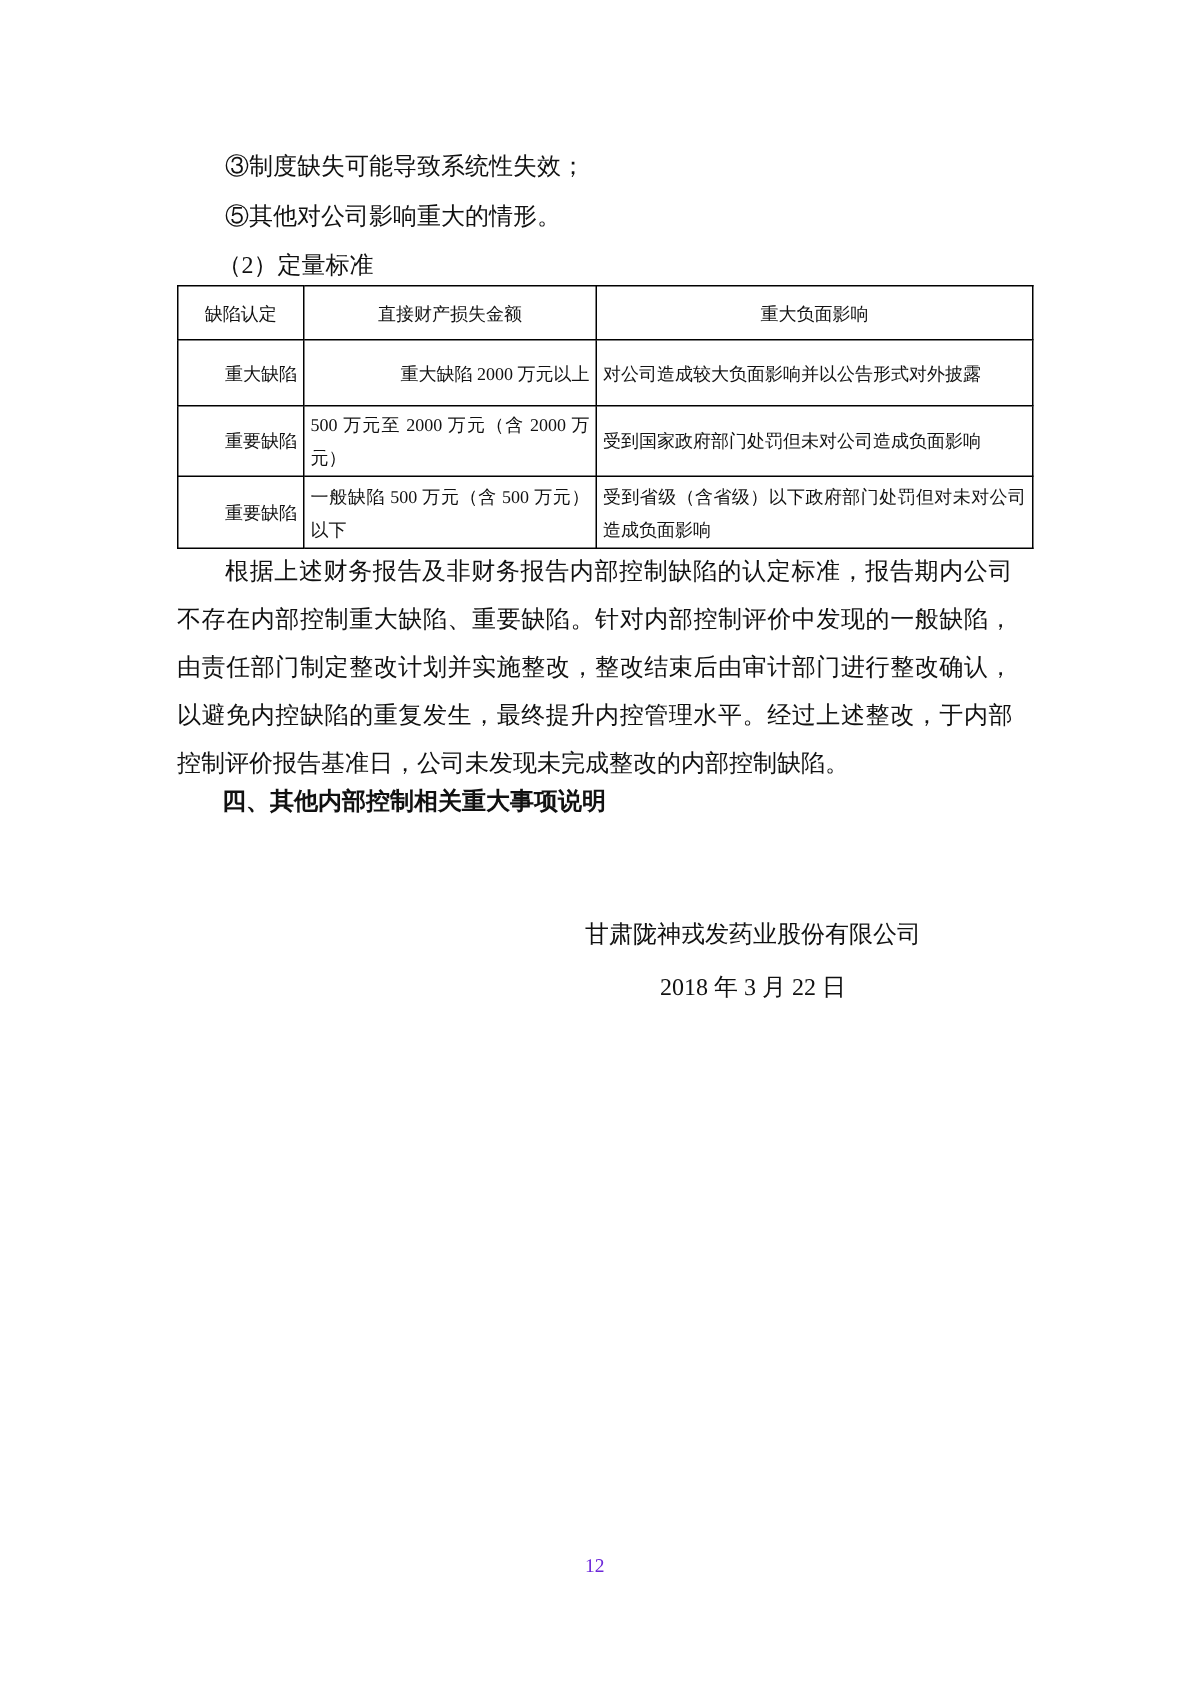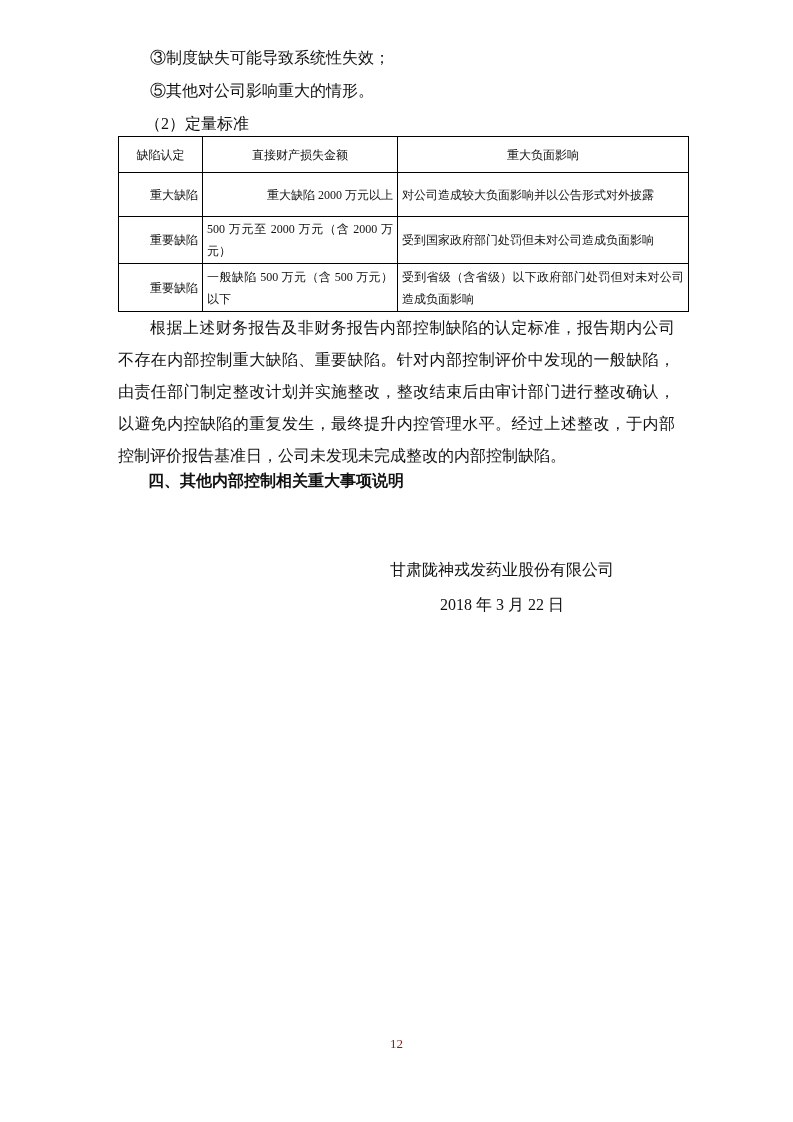--- a/index.html
+++ b/index.html
@@ -12,21 +12,21 @@
     overflow: hidden;
   }
   .page {
     position: absolute; inset: 0;
     background: #ffffff;
   }
   .doc {
     position: absolute;
     left: 118px; top: 0;
     width: 570px;
-    padding-top: 41px;
+    padding-top: 95px;
     font-size: 16px;
     line-height: 33px;
   }
   .li { padding-left: 32px; line-height: 33px; }
   .sub-heading { padding-left: 27px; line-height: 33px; }
   .sec-heading {
     font-weight: bold;
     padding-left: 30px;
     line-height: 33px;
   }
@@ -67,21 +67,21 @@
   }
   .signature.company { margin-top: 56px; text-align: center; }
   .signature.date { margin-top: 2px; }
   .page-number {
     position: absolute;
     left: 0; right: 0;
     top: 1036px;
     text-align: center;
     font-size: 13px;
     line-height: 16px;
-    color: #7f1d1d;
+    color: #6d28d9;
   }
 </style>
 </head>
 <body>
 
 <div class="page">
   <div class="doc">
 
     <p class="li">③制度缺失可能导致系统性失效；</p>
     <p class="li">⑤其他对公司影响重大的情形。</p>

